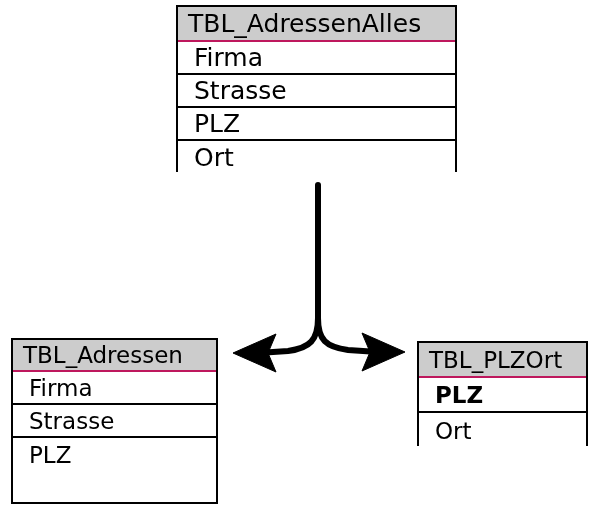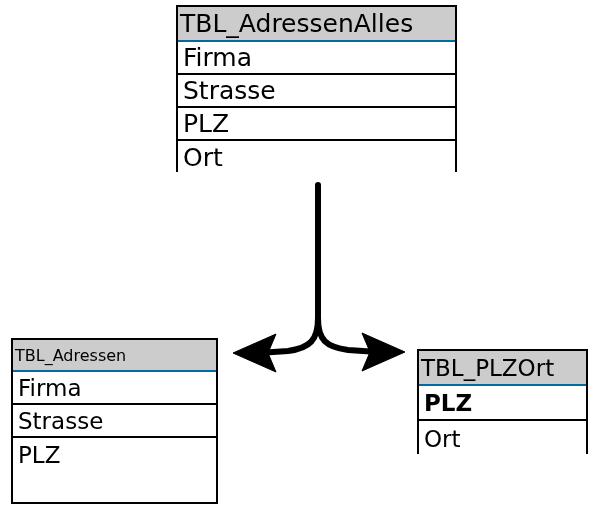--- a/index.html
+++ b/index.html
@@ -19,36 +19,36 @@
   
   .entity {
     position: absolute;
     box-sizing: border-box;
     border: 2px solid #000000;
     background: #ffffff;
   }
   .entity-header {
     box-sizing: border-box;
     background: #cccccc;
-    border-bottom: 2px solid #0369a1;
+    border-bottom: 2px solid #be185d;
     color: #000000;
     display: flex;
     align-items: center;
-    padding-left: 2px;
+    padding-left: 10px;
     white-space: nowrap;
     overflow: hidden;
   }
   .entity-field {
     box-sizing: border-box;
     background: #ffffff;
     border-bottom: 2px solid #000000;
     color: #000000;
     display: flex;
     align-items: center;
-    padding-left: 5px;
+    padding-left: 16px;
     white-space: nowrap;
     overflow: hidden;
   }
   .entity-field.last {
     border-bottom: none;
   }
   .entity-field.key {
     font-weight: bold;
   }
 
@@ -70,31 +70,31 @@
 
   
   #entity-adressen {
     left: 11px;
     top: 338px;
     width: 207px;
     height: 166px;
   }
   #entity-adressen .entity-header {
     height: 32px;
-    font-size: 16px;
+    font-size: 23px;
   }
   #entity-adressen .entity-field {
     height: 33px;
     font-size: 23px;
   }
 
   
   #entity-plz-ort {
     left: 417px;
-    top: 349px;
+    top: 341px;
     width: 171px;
     height: 105px;
     text-align: right;
   }
   #entity-plz-ort .entity-header {
     height: 35px;
     font-size: 23px;
   }
   #entity-plz-ort .entity-field {
     height: 35px;

